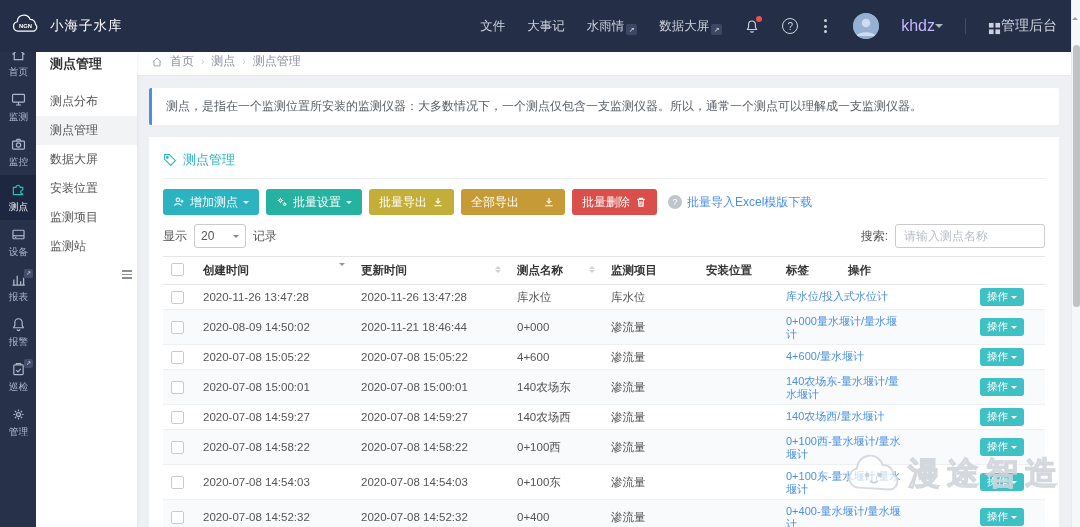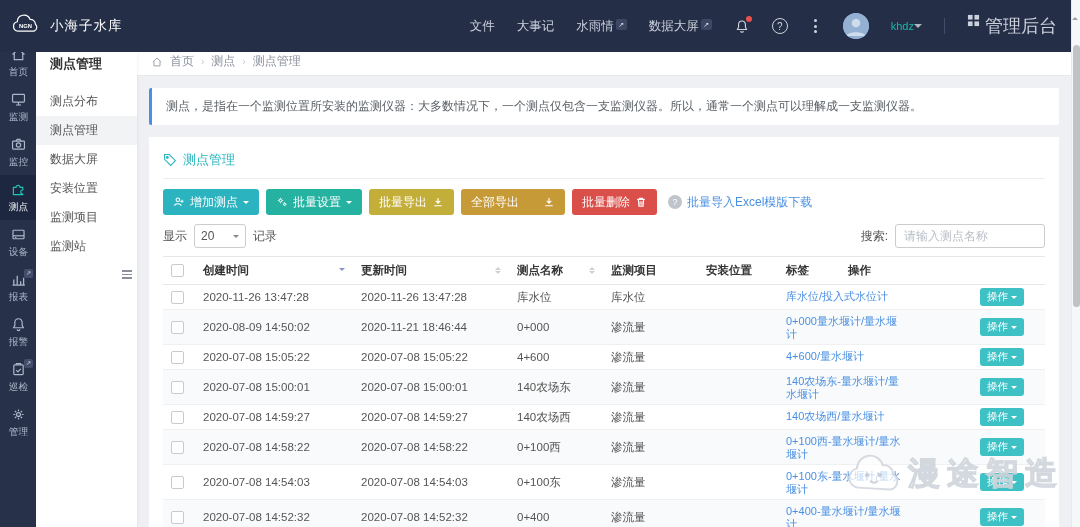--- a/index.html
+++ b/index.html
@@ -5,34 +5,34 @@
   * { margin:0; padding:0; box-sizing:border-box; }
   html,body { width:1080px; height:527px; overflow:hidden; }
   body { font-family:"Liberation Sans","DejaVu Sans",sans-serif; background:#eef0f4; position:relative; color:#555; }
 
   
   .topbar { position:absolute; top:0; left:0; right:9px; height:52px; background:#242e47;
     display:flex; align-items:center; padding:0 14px 0 10px; z-index:20; }
   .brand { display:flex; align-items:center; gap:8px; }
   .brand-title { color:#fff; font-size:13.5px; letter-spacing:1px; }
   .topnav { margin-left:auto; display:flex; align-items:center; gap:22px; }
-  .nav-item { color:#ccd1dd; font-size:12.5px; cursor:pointer; position:relative; display:flex; align-items:center; gap:2px; }
+  .nav-item { color:#ccd1dd; font-size:12.5px; cursor:pointer; position:relative; display:flex; align-items:flex-end; gap:2px; }
   .ext-badge { display:inline-block; width:11px; height:11px; background:#3d4764; border-radius:2px;
     color:#e2e6ee; font-size:7px; line-height:11px; text-align:center; margin-top:-3px; }
   .icon-btn { position:relative; display:flex; align-items:center; cursor:pointer; }
   .red-dot { position:absolute; top:-2px; right:-2px; width:6px; height:6px; border-radius:50%; background:#e9514e; }
   .help-circle { width:16px; height:16px; border:1.3px solid #cfd3dd; border-radius:50%; color:#cfd3dd;
     font-size:10px; display:flex; align-items:center; justify-content:center; }
   .kebab { display:flex; flex-direction:column; gap:2.5px; padding:2px 4px; }
   .kebab i { width:3px; height:3px; border-radius:50%; background:#cfd3dd; }
   .avatar { width:26px; height:26px; border-radius:50%; overflow:hidden; background:#94b1d4; }
-  .user-name { color:#14b8a6; font-size:11px; }
+  .user-name { color:#c4b5fd; font-size:16px; }
   .caret { width:0; height:0; border:4px solid transparent; border-top-color:#aeb5c4; margin-top:4px; display:inline-block; }
   .v-divider { width:1px; height:16px; background:#414d6b; }
-  .admin-link { display:flex; align-items:flex-start; gap:5px; color:#ccd1dd; font-size:18px; cursor:pointer; }
+  .admin-link { display:flex; align-items:flex-end; color:#ccd1dd; font-size:14px; cursor:pointer; }
 
   
   .rail { position:absolute; top:40px; left:0; bottom:0; width:36px; background:#273149; z-index:10; }
   .rail-item { height:45px; display:flex; flex-direction:column; align-items:center; justify-content:center;
     gap:2px; color:#aeb6ca; cursor:pointer; position:relative; }
   .rail-item .rail-label { font-size:10.5px; transform:scale(.92); white-space:nowrap; }
   .rail-item svg { width:17px; height:17px; }
   .rail-item.active { background:#1d2740; color:#20c4b5; }
   .rail-item.active .rail-label { color:#f2f4f8; }
   .rail-badge { position:absolute; top:4px; right:3px; width:9px; height:9px; background:#434e6b; border-radius:2px;
@@ -76,21 +76,21 @@
     display:flex; align-items:center; justify-content:space-between; padding:0 6px; cursor:pointer; }
   .pagesize .caret { border-top-color:#888; border-width:3.5px; margin-top:3px; }
   .search-wrap { margin-left:auto; display:flex; align-items:center; gap:7px; }
   .search-input { width:150px; height:24px; border:1px solid #ccc; border-radius:3px; padding:0 8px; font-size:12px;
     font-family:inherit; color:#555; outline:none; }
   .search-input::placeholder { color:#b9bec6; }
 
   
   .dtable { margin-top:8px; }
   .thead { display:flex; border-top:1px solid #e4e6e8; border-bottom:1px solid #e4e6e8; }
-  .th { font-size:11.5px; font-weight:bold; color:#333; padding:6px 8px; display:flex; align-items:center; }
+  .th { font-size:11.5px; font-weight:bold; color:#333; padding:6px 8px; display:flex; align-items:flex-start; }
   .sort-wrap { margin-left:auto; display:flex; flex-direction:column; gap:1px; }
   .tri-up { width:0; height:0; border:3.5px solid transparent; border-bottom-color:#cdd1d6; }
   .tri-down { width:0; height:0; border:3.5px solid transparent; border-top-color:#cdd1d6; }
   .tri-down.on { border-top-color:#8a94c8; }
   .trow { display:flex; border-bottom:1px solid #eef0f2; background:#fff; }
   .tbody .trow:nth-child(even) { background:#f9fafb; }
   .td { padding:3px 8px; font-size:11.5px; color:#555; min-height:24px; display:flex; align-items:center; }
   .col-chk { width:32px; justify-content:flex-start; }
   .col-created { width:158px; } .col-updated { width:156px; } .col-name { width:94px; }
   .col-project { width:95px; } .col-location { width:80px; }

